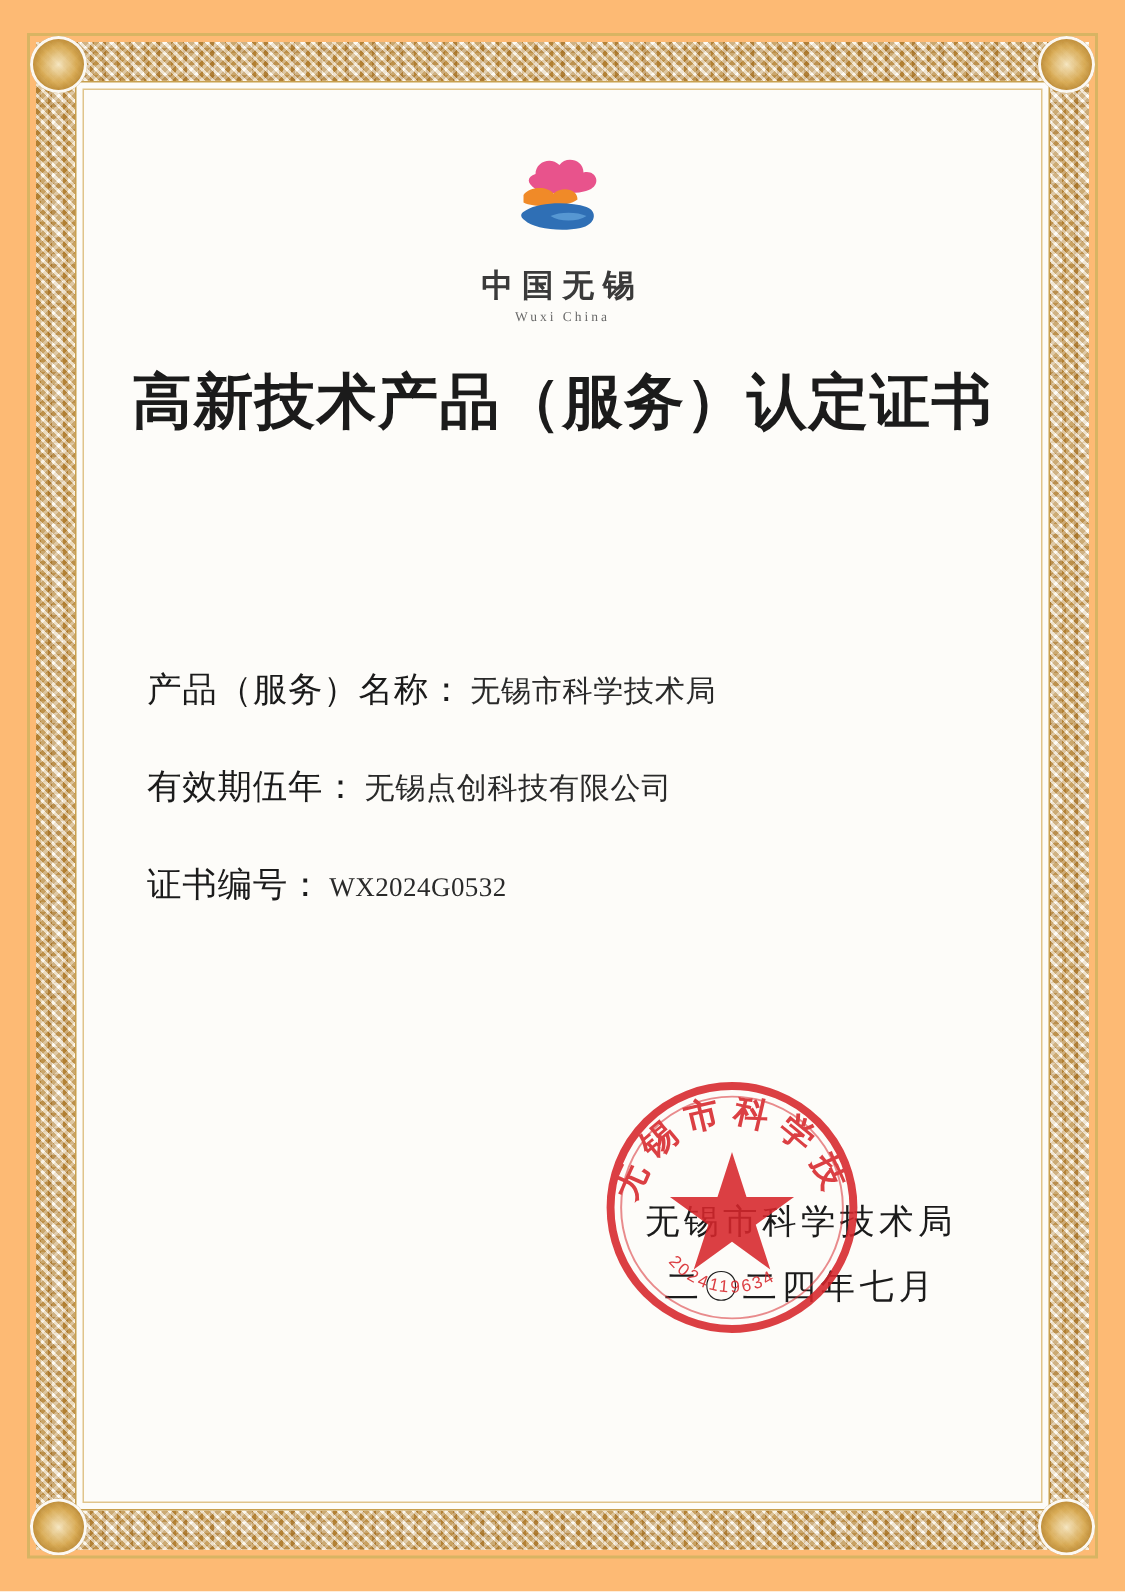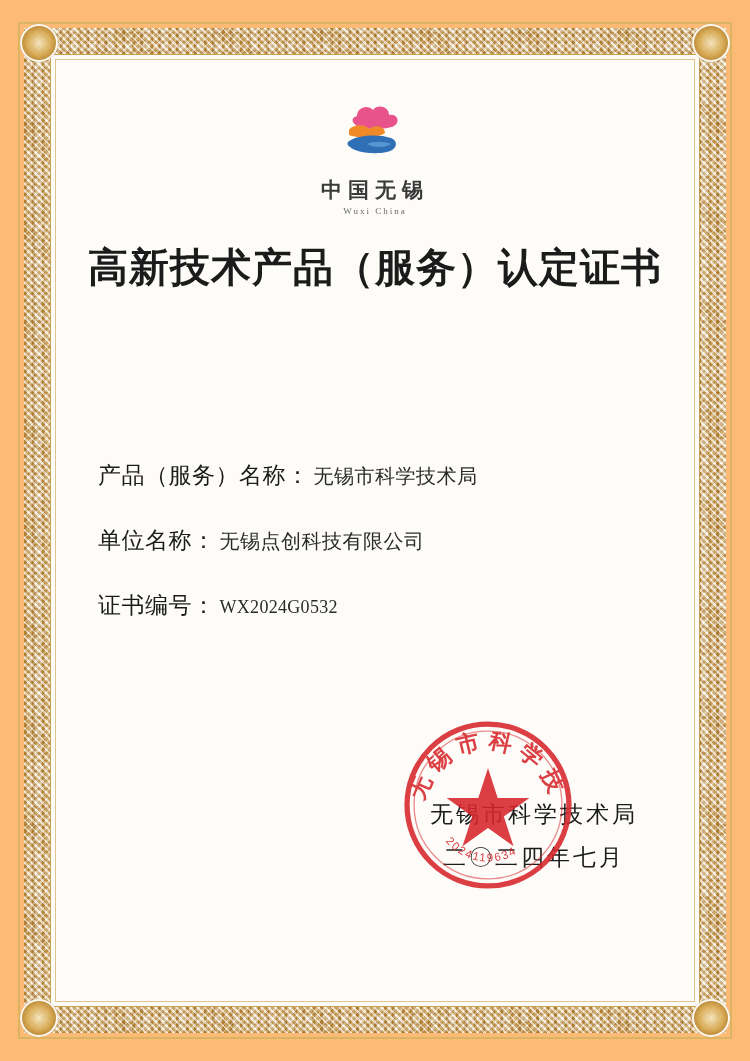--- a/index.html
+++ b/index.html
@@ -177,21 +177,21 @@
     font-size: 40px;
     letter-spacing: 1px;
     color: #1b1b1b;
     white-space: nowrap;
   }
 
   .fields {
     position: absolute;
     left: 42px;
     right: 42px;
-    top: 400px;
+    top: 384px;
   }
   .field-row {
     display: flex;
     align-items: baseline;
     margin-bottom: 34px;
     white-space: nowrap;
   }
   .field-label {
     font-family: "Liberation Sans", sans-serif;
     font-size: 23px;
@@ -285,21 +285,21 @@
     <div class="cert-title">高新技术产品（服务）认定证书</div>
 
     <div class="fields">
 
       <div class="field-row">
         <span class="field-label">产品（服务）名称：</span>
         <span class="field-value">无锡市科学技术局</span>
       </div>
 
       <div class="field-row">
-        <span class="field-label">单位名称：</span>
+        <span class="field-label">有效期伍年：</span>
         <span class="field-value">无锡点创科技有限公司</span>
       </div>
 
       <div class="field-row">
         <span class="field-label">证书编号：</span>
         <span class="field-value latin">WX2024G0532</span>
       </div>
 
     </div>
 

